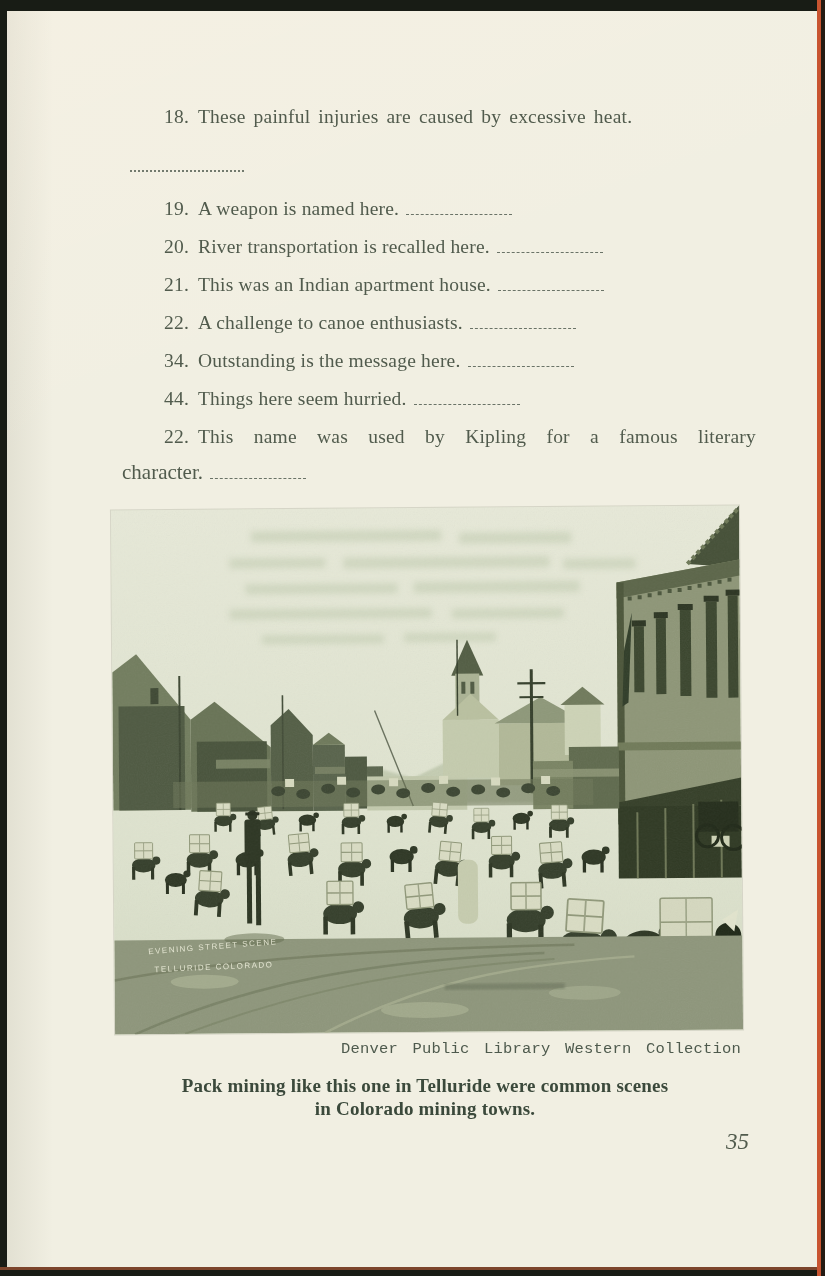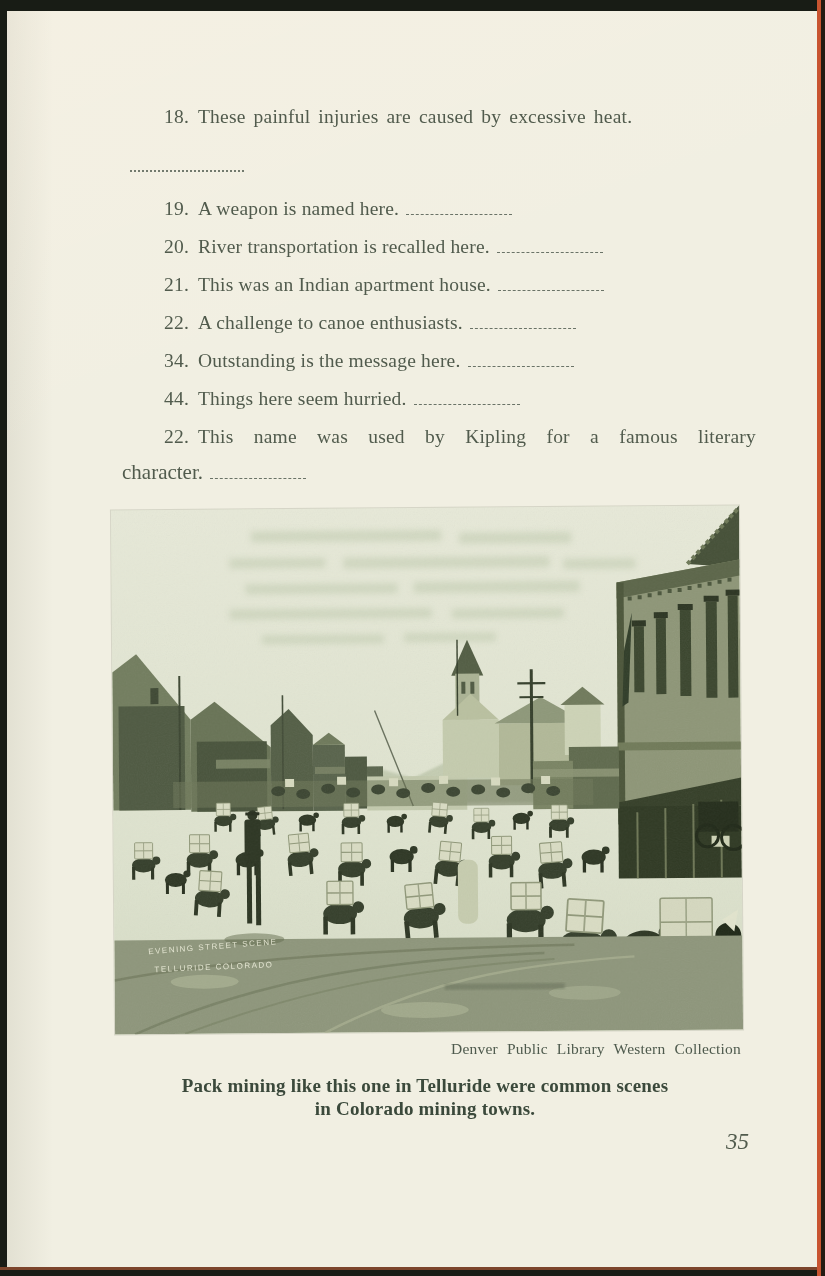--- a/index.html
+++ b/index.html
@@ -33,21 +33,21 @@
   .q-cont{margin:0;font-size:21px;line-height:26px;text-indent:0;}
   .q-cont .blank{width:96px;}
 
   
   .photo-figure{position:absolute;left:113px;top:508px;width:628px;height:524px;margin:0;
     transform:rotate(-0.45deg);box-shadow:0 0 0 1px rgba(60,70,50,.15);background:#e0e4d1;}
   .photo-figure svg{display:block;}
 
   
   .credit{position:absolute;right:84px;top:1040px;
-    font-family:Liberation Serif, serif;font-size:15.5px;word-spacing:5px;letter-spacing:.2px;
+    font-family:Liberation Mono, monospace;font-size:15.5px;word-spacing:5px;letter-spacing:.2px;
     color:var(--credit_ink,#4e5a4d);}
   .caption{position:absolute;left:108px;top:1074px;width:634px;text-align:center;
     font-weight:bold;font-size:19px;line-height:23px;color:var(--caption_ink,#3b493b);letter-spacing:.2px;}
   .folio{position:absolute;left:726px;top:1129px;font-size:23px;font-style:italic;
     color:var(--ink,#515b4d);}
   svg text{font-family:"Liberation Sans",sans-serif;}
 </style>
 </head>
 <body>
 

